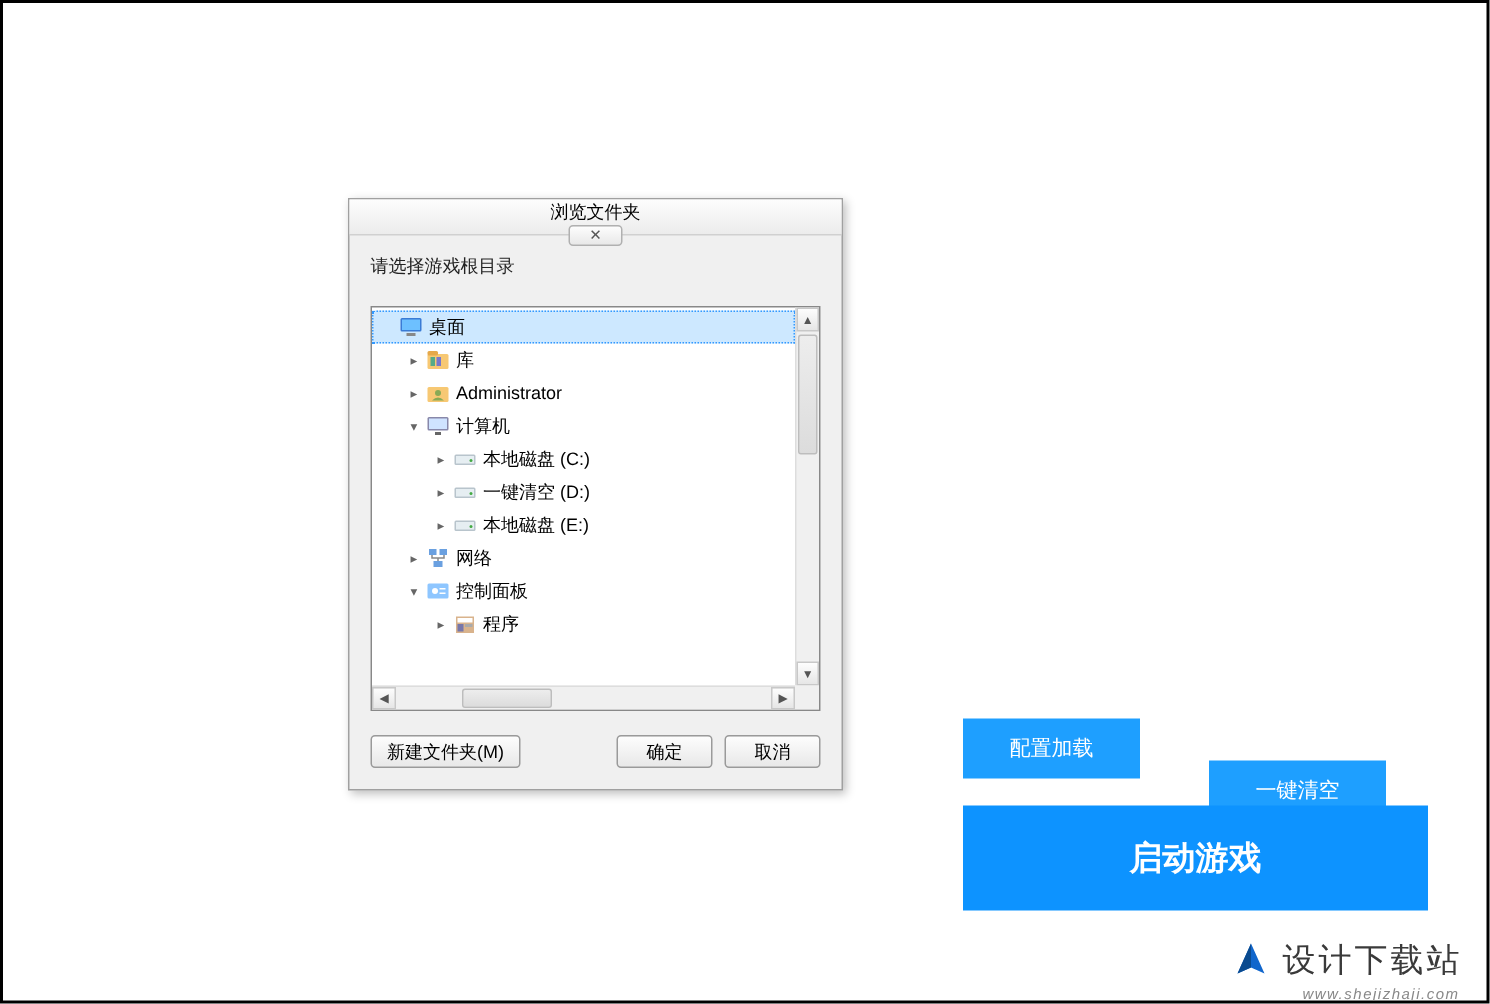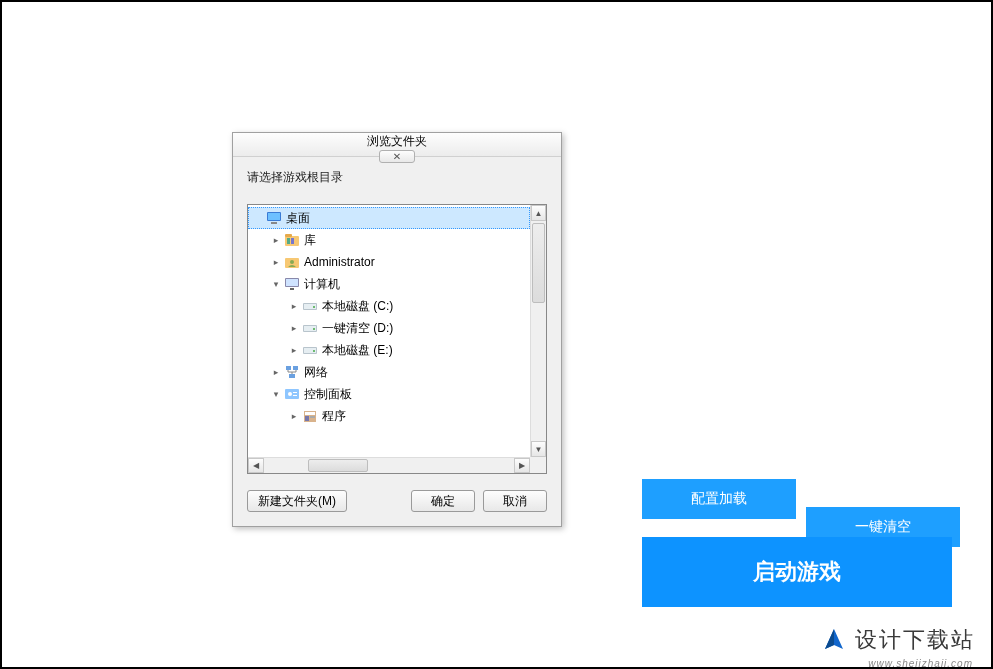--- a/index.html
+++ b/index.html
@@ -165,21 +165,21 @@
       border-radius: 3px;
       font-size: 12px;
       cursor: pointer;
     }
     .win-btn.sm { width: 64px; }
     .spacer { flex: 1; }
     
     
     .blue-small {
       position: absolute;
-      width: 154px;
+      width: 118px;
       height: 40px;
       background: #1e9fff;
       color: #fff;
       display: flex;
       align-items: center;
       justify-content: center;
       font-size: 14px;
       cursor: pointer;
     }
     .blue-large {

